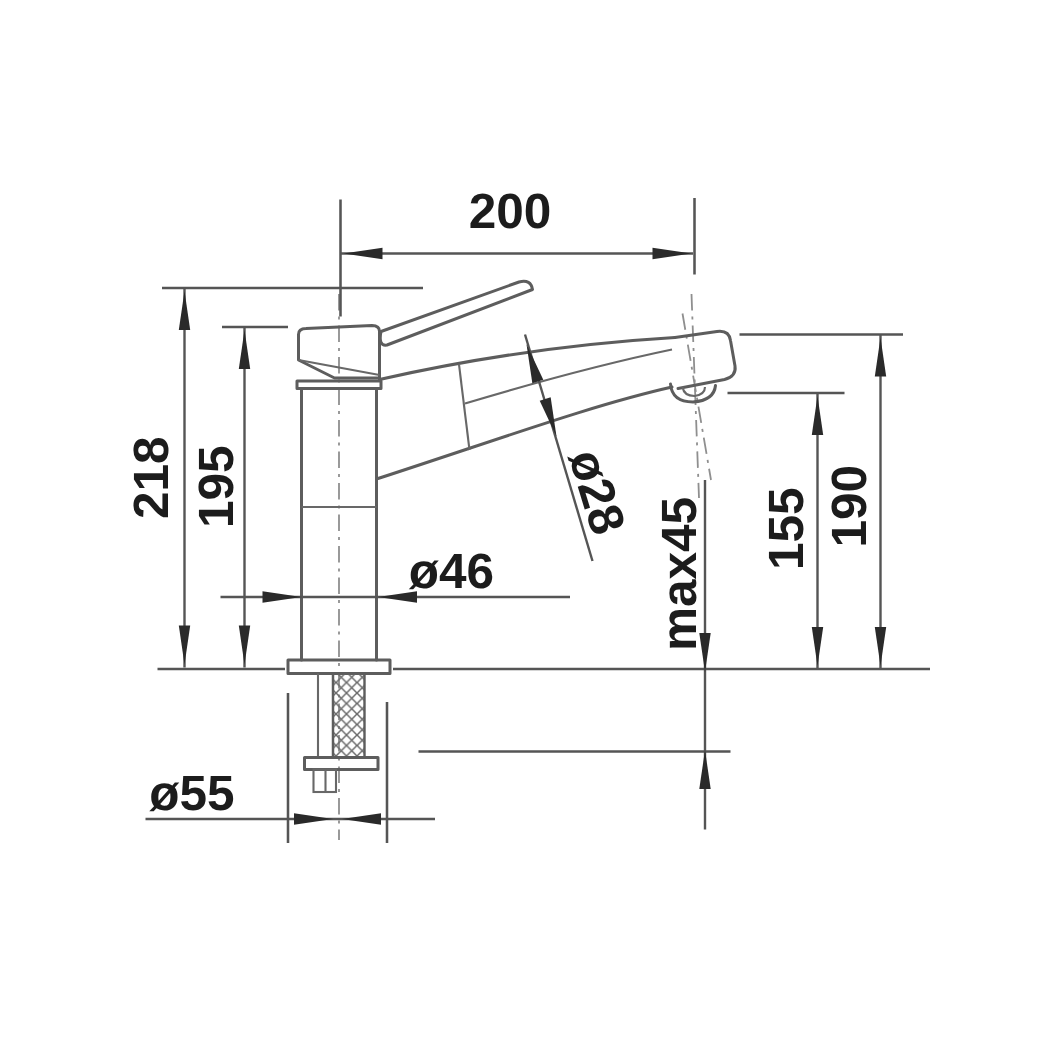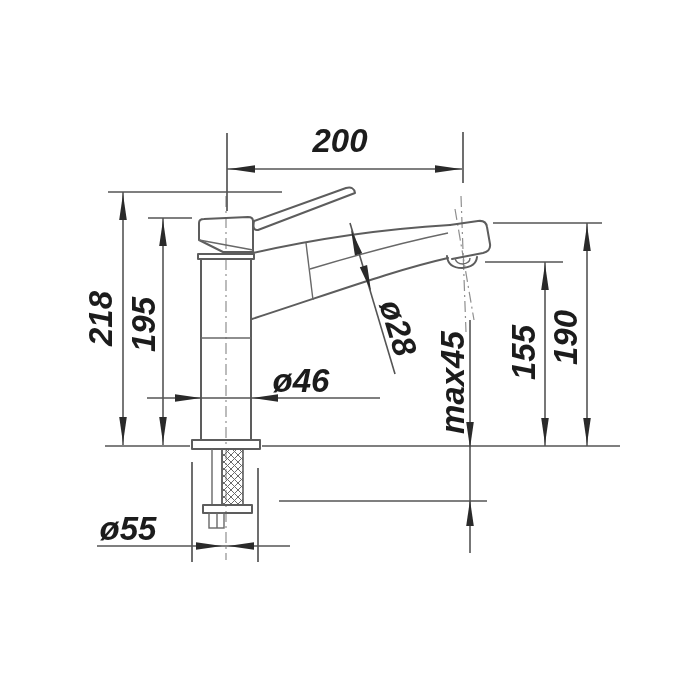--- a/index.html
+++ b/index.html
@@ -1,16 +1,16 @@
 <!DOCTYPE html>
 <html><head>
 <meta charset="utf-8">
 <style>
   html,body{margin:0;padding:0;background:#ffffff;width:700px;height:700px;overflow:hidden;}
-  .canvas{width:700px;height:700px;position:relative;background:#ffffff;font-style:italic;}
+  .canvas{width:700px;height:700px;position:relative;background:#ffffff;}
   svg{display:block;}
   .dim-text{
     font-family:"Liberation Sans","DejaVu Sans",sans-serif;
     font-weight:700;
     font-size:33px;
     fill:#1c1c1c;
   }
   .outline{stroke:#5d5d5d;stroke-width:2;fill:none;stroke-linejoin:round;stroke-linecap:round;}
   .thin{stroke:#686868;stroke-width:1.4;fill:none;}
   .dimline{stroke:#555555;stroke-width:1.6;fill:none;}

